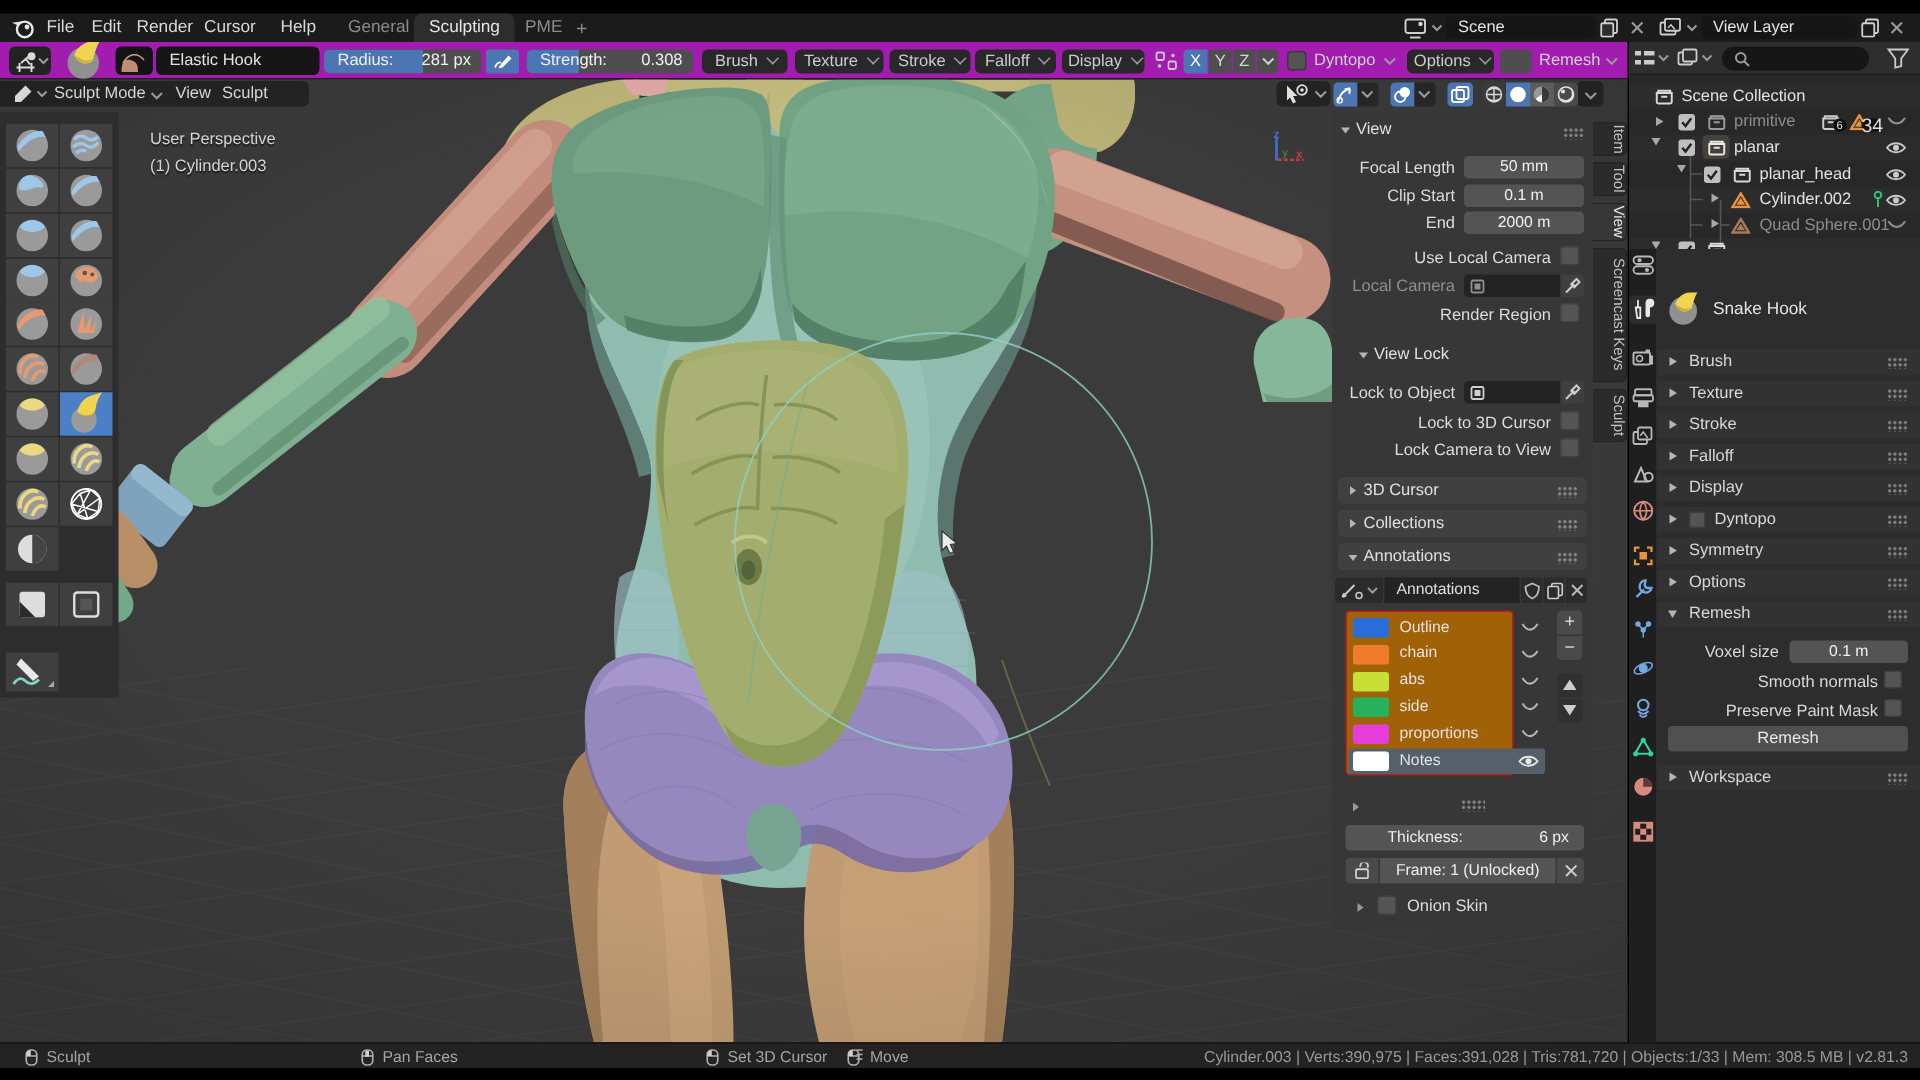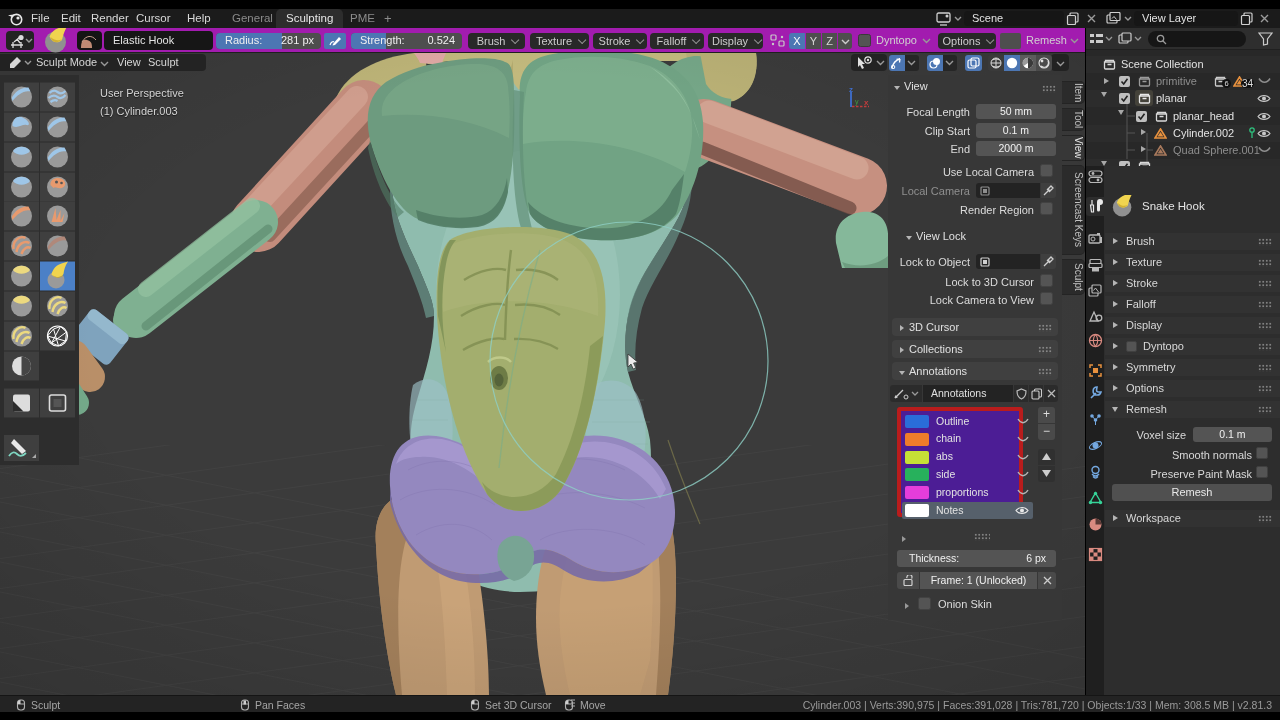--- a/index.html
+++ b/index.html
@@ -119,21 +119,21 @@
         <span style="position:absolute;right:7px;top:1px">281 px</span>
       </div>
   <div class="tgl on" style="left:324px;top:4.5px;width:22px"></div>
   <svg class="abs" style="left:328px;top:7px" width="14" height="12" viewBox="0 0 14 12">
         <path d="M5 9 L11 2 L13 4 L7 10 L4.5 10.5 Z" fill="#fff"></path>
         <path d="M2 10 C3 7 5 6 6 7" stroke="#fff" stroke-width="1.2" fill="none"></path>
       </svg>
   <div class="slider" style="left:351px;top:4.5px;width:111px">
         <div class="fill" style="width:35px"></div>
         <span style="position:absolute;left:9px;top:1px">Strength:</span>
-        <span style="position:absolute;right:7px;top:1px">0.524</span>
+        <span style="position:absolute;right:7px;top:1px">0.308</span>
       </div>
   <div class="ddb" style="left:468px;width:57px">Brush</div>
   <div class="ddb" style="left:530px;width:59px">Texture</div>
   <div class="ddb" style="left:593px;width:54px">Stroke</div>
   <div class="ddb" style="left:650px;width:54px">Falloff</div>
   <div class="ddb" style="left:708px;width:55px">Display</div>
   <svg class="abs" style="left:770px;top:6px" width="16" height="14" viewBox="0 0 16 14">
         <rect x="1" y="1" width="5" height="5" rx="1" stroke="#c9c9c9" fill="none" stroke-width="1.2"></rect>
         <rect x="9" y="7" width="5" height="5" rx="1" stroke="#c9c9c9" fill="none" stroke-width="1.2"></rect>
         <circle cx="12" cy="3" r="1.2" fill="#c9c9c9"></circle>
@@ -509,21 +509,21 @@
         </svg>
     <div class="abs" style="left:141px;top:310px;width:14px;height:17px;background:#2b2b2b"></div>
     <svg class="abs" style="left:143px;top:313px" width="12" height="12" viewBox="0 0 12 12">
           <rect x="3.5" y="1" width="7" height="8" rx="1" fill="none" stroke="#ccc" stroke-width="1.1"></rect>
           <rect x="1" y="3" width="7" height="8" rx="1" fill="#2b2b2b" stroke="#ccc" stroke-width="1.1"></rect>
         </svg>
     <div class="abs" style="left:156px;top:310px;width:14px;height:17px;background:#2b2b2b;border-radius:0 3px 3px 0"></div>
     <svg class="abs" style="left:159px;top:314px" width="9" height="9" viewBox="0 0 9 9">
           <path d="M1 1 l7 7 M8 1 L1 8" stroke="#bbb" stroke-width="1.3"></path>
         </svg>
-    <div class="abs" id="annlist" style="left:9px;top:332px;width:126px;height:110px;background:#4c1d95;border:4px solid #b91c1c;border-radius:3px">
+    <div class="abs" id="annlist" style="left:9px;top:332px;width:112px;height:110px;background:#a16207;border:1px solid #b91c1c;border-radius:3px">
           <div style="position:absolute;left:1px;top:2px;width:131px;height:17px;border-radius:2px">
             <div style="position:absolute;left:3px;top:2px;width:24px;height:13px;background:#2a6dd9;border-radius:2px"></div>
             <span style="position:absolute;left:34px;top:1.5px;font-size:10.5px;color:#e2e2e2">Outline</span>
             <svg style="position:absolute;right:4px;top:5px" width="12" height="7" viewBox="0 0 12 7">
               <path d="M1 1 C4 6 8 6 11 1" stroke="#b5b5b5" stroke-width="1.4" fill="none"></path>
             </svg>
           </div>
           <div style="position:absolute;left:1px;top:19.8px;width:131px;height:17px;border-radius:2px">
             <div style="position:absolute;left:3px;top:2px;width:24px;height:13px;background:#ef7c2a;border-radius:2px"></div>
             <span style="position:absolute;left:34px;top:1.5px;font-size:10.5px;color:#e2e2e2">chain</span>
@@ -564,21 +564,21 @@
     <div class="abs" style="left:150px;top:332px;width:17px;height:16px;background:#4a4a4a;border-radius:3px 3px 0 0;color:#ddd;text-align:center;line-height:15px;font-size:12px">+</div>
     <div class="abs" style="left:150px;top:349px;width:17px;height:16px;background:#4a4a4a;border-radius:0 0 3px 3px;color:#ddd;text-align:center;line-height:14px;font-size:12px">−</div>
     <div class="abs" style="left:150px;top:374px;width:17px;height:16px;background:#303030;border-radius:3px 3px 0 0"><svg width="9" height="7" viewBox="0 0 9 7" style="margin:4px 0 0 4px">
             <path d="M4.5 0 L9 7 L0 7 Z" fill="#ccc"></path>
           </svg></div>
     <div class="abs" style="left:150px;top:391px;width:17px;height:16px;background:#303030;border-radius:0 0 3px 3px"><svg width="9" height="7" viewBox="0 0 9 7" style="margin:4px 0 0 4px">
             <path d="M4.5 7 L9 0 L0 0 Z" fill="#ccc"></path>
           </svg></div>
     <div class="abs" style="left:14px;top:457px"><span class="arrR" style="border-left-color:#999"></span></div>
     <div class="grip" style="left:86px;top:458px;width:16px"></div>
-    <div class="abs" style="left:9px;top:475px;width:159px;height:17px;background:#545454;border-radius:3px;font-size:10.5px;color:#f0f0f0;line-height:17px"><span style="margin-left:12px">Thickness:</span><span style="position:absolute;right:10px">6 px</span></div>
+    <div class="abs" style="left:9px;top:475px;width:159px;height:17px;background:#545454;border-radius:3px;font-size:10.5px;color:#f0f0f0;line-height:17px"><span style="margin-left:28px">Thickness:</span><span style="position:absolute;right:10px">6 px</span></div>
     <div class="abs" style="left:9px;top:497px;width:22px;height:17px;background:#4a4a4a;border-radius:3px 0 0 3px"></div>
     <svg class="abs" style="left:14px;top:500px" width="12" height="11" viewBox="0 0 12 11">
           <rect x="2" y="4.5" width="8" height="6" rx="1" fill="none" stroke="#cfcfcf" stroke-width="1.2"></rect>
           <path d="M4 4.5 V3 a2.5 2.5 0 0 1 5 0 v0.8" fill="none" stroke="#cfcfcf" stroke-width="1.2" transform="translate(1.2,-0.8) rotate(14 6.5 2)"></path>
         </svg>
     <div class="abs" style="left:32px;top:497px;width:117px;height:17px;background:#545454;font-size:10.5px;color:#f0f0f0;line-height:17px;text-align:center">Frame: 1 (Unlocked)</div>
     <div class="abs" style="left:150px;top:497px;width:18px;height:17px;background:#4a4a4a;border-radius:0 3px 3px 0"></div>
     <svg class="abs" style="left:155px;top:501px" width="9" height="9" viewBox="0 0 9 9">
           <path d="M1 1 l7 7 M8 1 L1 8" stroke="#ccc" stroke-width="1.3"></path>
         </svg>
@@ -642,21 +642,21 @@
       <span class="orow" style="left:70px;top:44.5px;color:#8d8d8d">primitive</span>
       <svg class="abs" style="left:128px;top:47.5px" width="13" height="11" viewBox="0 0 13 11">
         <path d="M1.5 3 H11.5 V9 a1 1 0 0 1 -1 1 H2.5 a1 1 0 0 1 -1 -1 Z" fill="none" stroke="#cccccc" stroke-width="1.3"></path>
         <path d="M2.5 3 V1.5 H10.5 V3 M4.5 5.5 h4" stroke="#cccccc" stroke-width="1.3" fill="none"></path>
       </svg>
       <div class="abs" style="left:136px;top:51px;width:9px;height:9px;background:#111;border-radius:5px;color:#ddd;font-size:7.5px;text-align:center;line-height:9px">6</div>
       <svg class="abs" style="left:147px;top:47.5px" width="13" height="11" viewBox="0 0 13 11">
         <path d="M6.5 1 L12 10 H1 Z" fill="none" stroke="#e8913e" stroke-width="1.6"></path>
         <path d="M6.5 4 L9.5 8.5 H3.5 Z" fill="#e8913e"></path>
       </svg>
-      <div class="abs" style="left:155px;top:51px;width:13px;height:9px;background:#111;border-radius:5px;color:#ddd;font-size:10px;text-align:center;line-height:9px">34</div>
+      <div class="abs" style="left:155px;top:51px;width:13px;height:9px;background:#111;border-radius:5px;color:#ddd;font-size:13px;text-align:center;line-height:9px">34</div>
       <svg class="abs" style="left:172px;top:48.5px" width="13" height="8" viewBox="0 0 13 8">
         <path d="M1 1.5 C4 6.5 9 6.5 12 1.5" stroke="#8d8d8d" stroke-width="1.5" fill="none"></path>
       </svg>
       <div class="abs" style="left:15px;top:64px;width:0;height:0;border-left:3.5px solid transparent;border-right:3.5px solid transparent;border-top:5px solid #a8a8a8"></div>
       <div class="abs" style="left:33px;top:64.5px;width:11px;height:11px;background:#bfbfbf;border-radius:2px"></div>
       <svg class="abs" style="left:34px;top:65.5px" width="9" height="9" viewBox="0 0 9 9">
         <path d="M1.5 4.5 L3.7 7 L7.5 1.8" stroke="#222" stroke-width="1.6" fill="none"></path>
       </svg>
       <div class="abs" style="left:49px;top:61.5px;width:18px;height:16px;background:#44423a;border-radius:3px"></div>
       <svg class="abs" style="left:52px;top:64.5px" width="13" height="11" viewBox="0 0 13 11">

